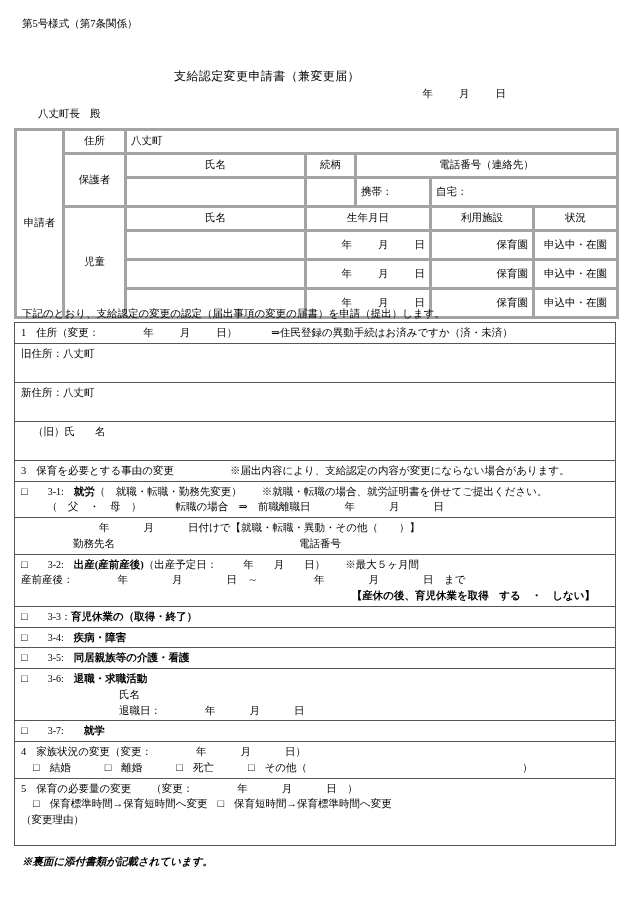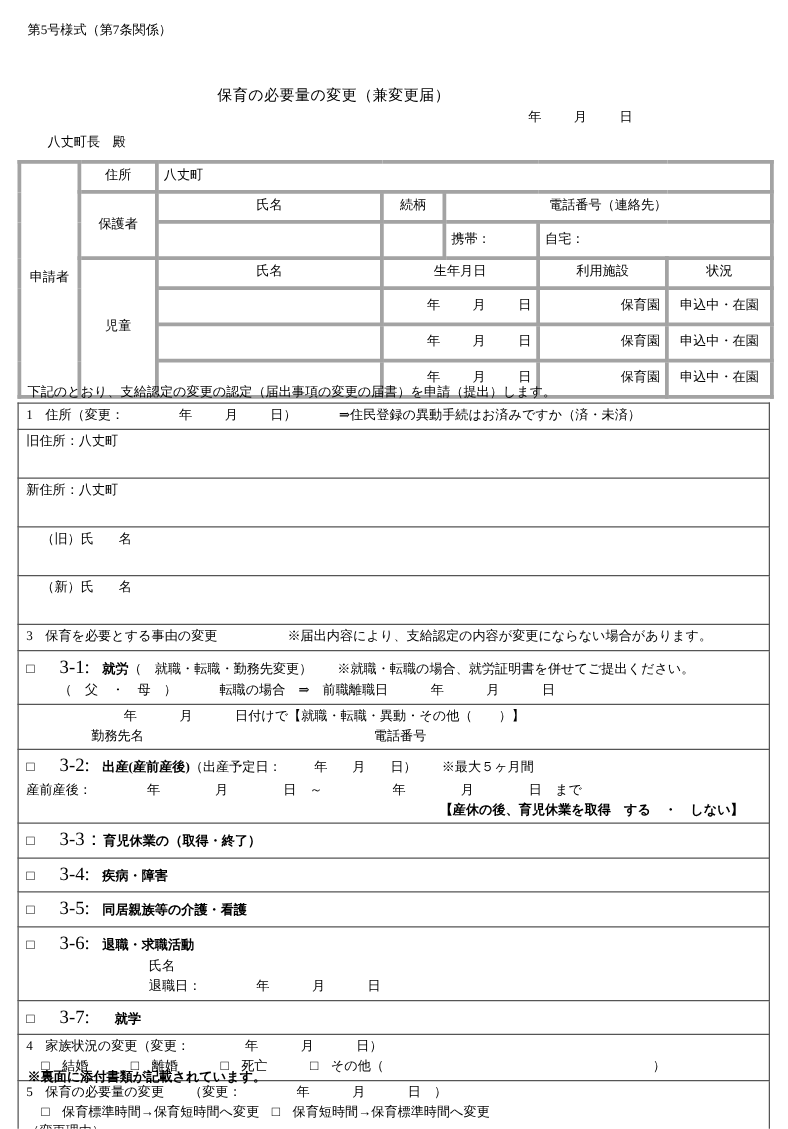--- a/index.html
+++ b/index.html
@@ -126,41 +126,42 @@
   .sp34 { display: inline-block; width: 34px; }
   .sp44 { display: inline-block; width: 44px; }
   .sp56 { display: inline-block; width: 56px; }
   .sp70 { display: inline-block; width: 70px; }
   .chk {
     display: inline-block;
     font-size: 11px;
     line-height: 1;
   }
   .bold { font-weight: bold; }
-  .sub { font-size: 15px; }
+  .sub { font-size: 10px; }
   .tallcell { height: 34px; }
 
   
   .footnote {
     position: absolute;
     left: 22px;
     top: 855px;
     font-size: 10.5px;
     font-weight: bold;
     white-space: nowrap;
+    font-style: italic;
   }
 </style>
 </head>
 <body>
 
 <div class="page">
 
   <div class="form-no">第5号様式（第7条関係）</div>
 
-  <div class="doc-title">保育の必要量の変更（兼変更届）</div>
+  <div class="doc-title">支給認定変更申請書（兼変更届）</div>
 
   <div class="date-line">
     <span>年</span><span class="gap"></span><span>月</span><span class="gap"></span><span>日</span>
   </div>
 
   <div class="addressee">
     <span>八丈町長</span><span class="sp"></span><span>殿</span>
   </div>
 
   <div class="applicant-wrap">
@@ -251,25 +252,20 @@
         </tr>
         <tr>
           <td class="tallcell">新住所：八丈町</td>
         </tr>
 
         <tr>
           <td class="tallcell">
             <span class="indent1"></span><span>（旧）氏</span><span class="sp20"></span><span>名</span>
           </td>
         </tr>
-        <tr>
-          <td class="tallcell">
-            <span class="indent1"></span><span>（新）氏</span><span class="sp20"></span><span>名</span>
-          </td>
-        </tr>
 
         <tr>
           <td>
             <span class="row-line">
               <span>3</span><span class="sp10"></span><span>保育を必要とする事由の変更</span><span class="sp56"></span><span>※届出内容により、支給認定の内容が変更にならない場合があります。</span>
             </span>
           </td>
         </tr>
 
         <tr>

